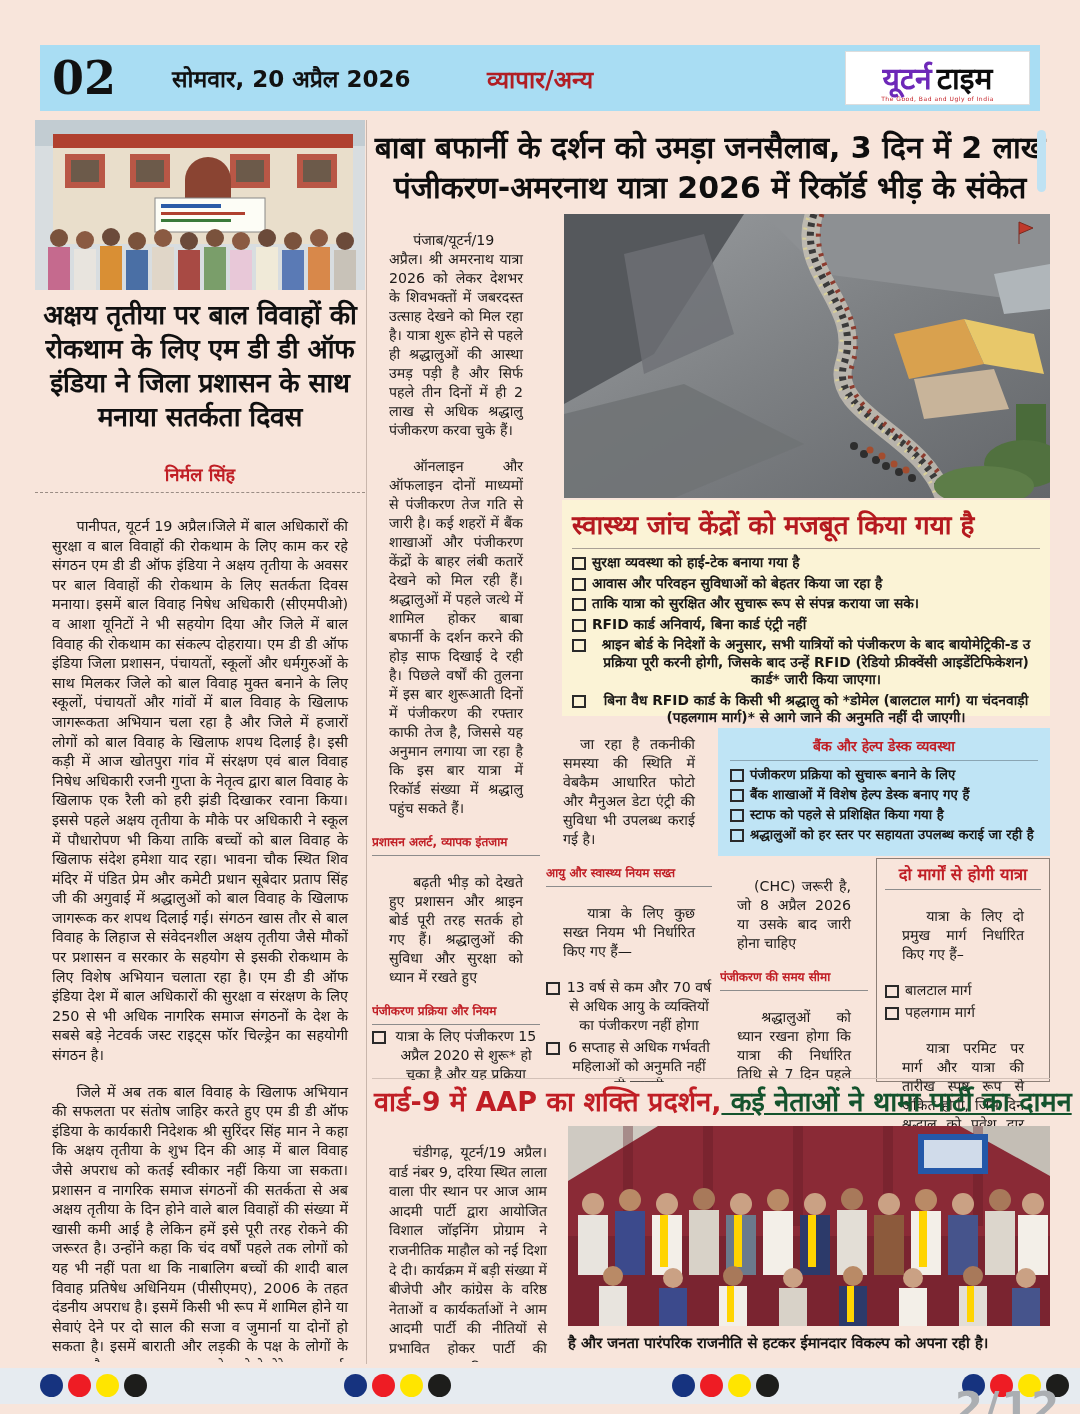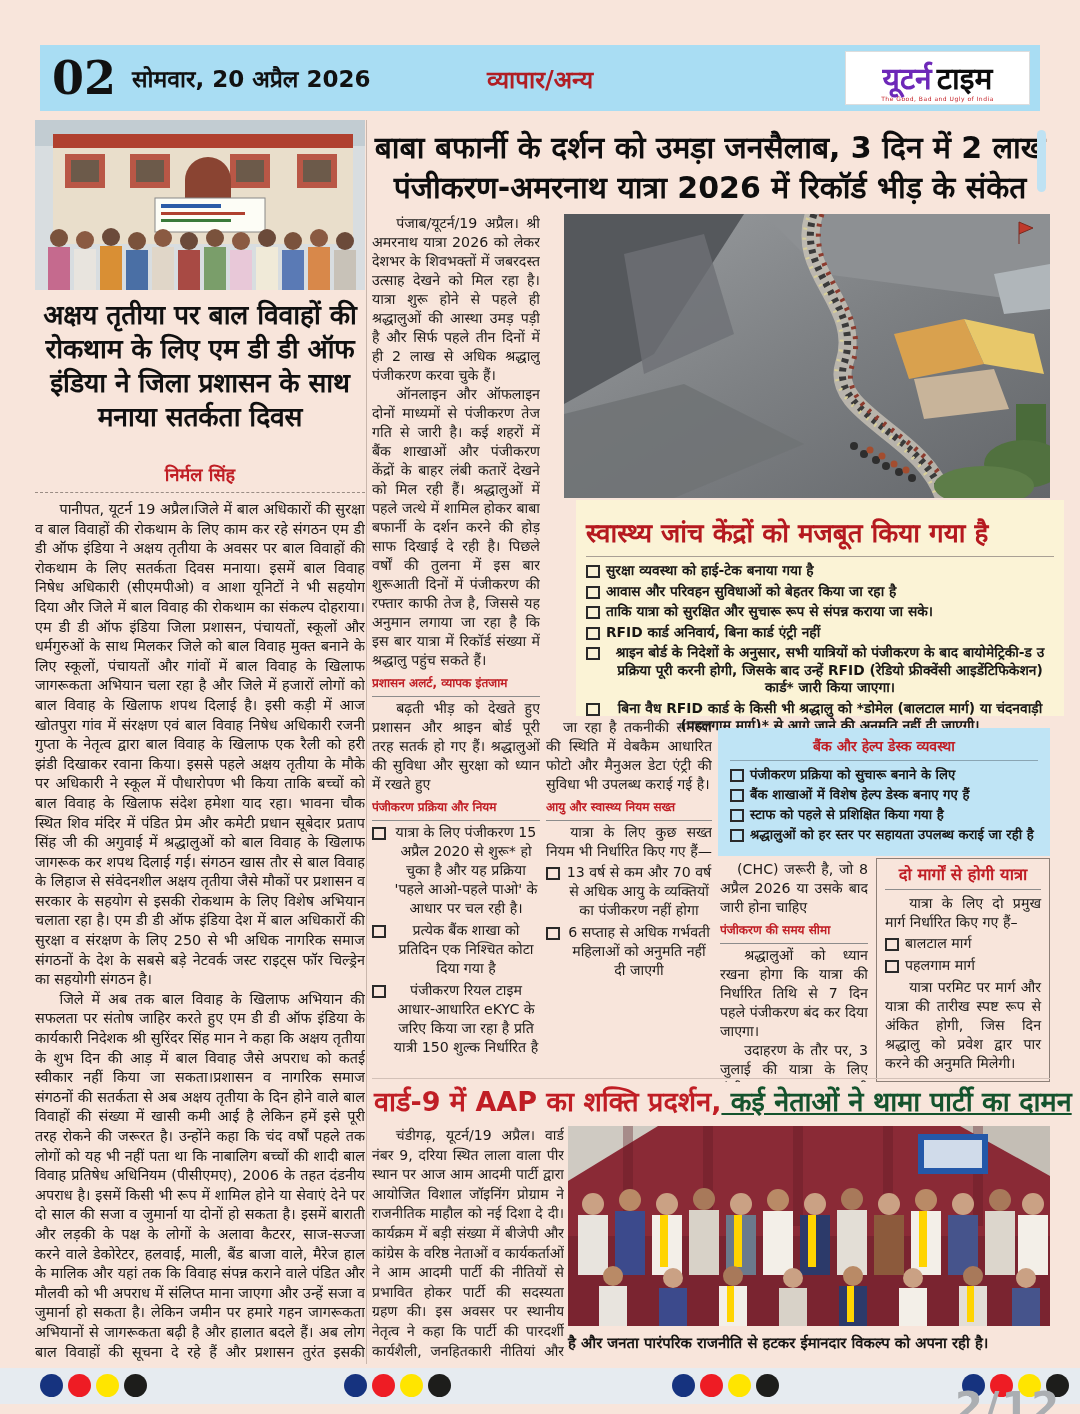--- a/index.html
+++ b/index.html
@@ -13,21 +13,21 @@
   }
   .page{
     position:absolute;left:0;top:0;width:1080px;height:1414px;
     background:#f8e5db;overflow:hidden;
   }
   .abs{position:absolute;}
 
   
   .header-bar{
     left:40px;top:45px;width:1000px;height:66px;
-    background:#a9ddf3;display:flex;align-items:center;
+    background:#a9ddf3;display:flex;align-items:center;gap:40px;
   }
   .page-num{
     font-family:"DejaVu Serif","Liberation Serif",serif;
     font-size:46px;font-weight:700;color:#111;margin-left:12px;line-height:1;
   }
   .page-date{font-size:23px;font-weight:700;color:#111;margin-left:16px;}
   .section-label{
     position:absolute;left:0;right:0;text-align:center;
     font-size:24px;font-weight:700;color:#b01e24;
   }
@@ -45,21 +45,21 @@
     left:35px;top:298px;width:330px;
     font-size:26.5px;line-height:1.28;font-weight:800;color:#101010;
     text-align:center;letter-spacing:-.2px;
   }
   .byline{left:35px;top:462px;width:330px;text-align:center;font-size:18px;font-weight:700;color:#c01e25;}
   .byline-rule{left:35px;top:492px;width:330px;border-top:1px dashed #9a8c84;}
   .left-body{
     left:35px;top:500px;width:330px;height:862px;overflow:hidden;
     font-size:14.4px;line-height:19.6px;text-align:justify;color:#1c1a18;
   }
-  .para{text-indent:1.7em;margin:0;}
+  .para{text-indent:1.7em;margin:17px;}
 
   
   .main-headline{
     left:374px;top:128px;width:672px;
     font-size:30px;line-height:1.32;font-weight:800;color:#0e0e0e;text-align:center;
   }
   .scroll-artifact{left:1037px;top:130px;width:9px;height:62px;background:#bfe2f3;border-radius:5px;}
 
   .ncol{font-size:14.2px;line-height:19px;text-align:justify;color:#1c1a18;overflow:hidden;}
   .col1{left:372px;top:214px;width:168px;height:866px;}
@@ -77,21 +77,21 @@
     flex:0 0 auto;width:10px;height:9px;border:2px solid #2a2a2a;
     margin:4px 6px 0 0;background:transparent;
   }
 
   
   .main-photo{left:564px;top:214px;width:486px;height:284px;background:#777;overflow:hidden;}
 
   
   .health-box{
     left:562px;top:500px;width:488px;height:216px;background:#fbf3d6;
-    box-sizing:border-box;padding:14px 10px 4px 10px;margin-left:14px;
+    box-sizing:border-box;padding:6px 10px 4px 10px;
   }
   .health-title{color:#b5191f;font-size:26px;font-weight:800;border-bottom:1px solid #a9a095;padding-bottom:6px;margin-bottom:5px;}
   .health-box .chk-list{font-size:13.8px;line-height:17.5px;font-weight:600;color:#191715;}
   .health-box .chk{margin-top:3px;}
 
   
   .bank-box{
     left:718px;top:728px;width:332px;height:128px;background:#bfe4f5;
     box-sizing:border-box;padding:8px 12px 4px 12px;
   }

